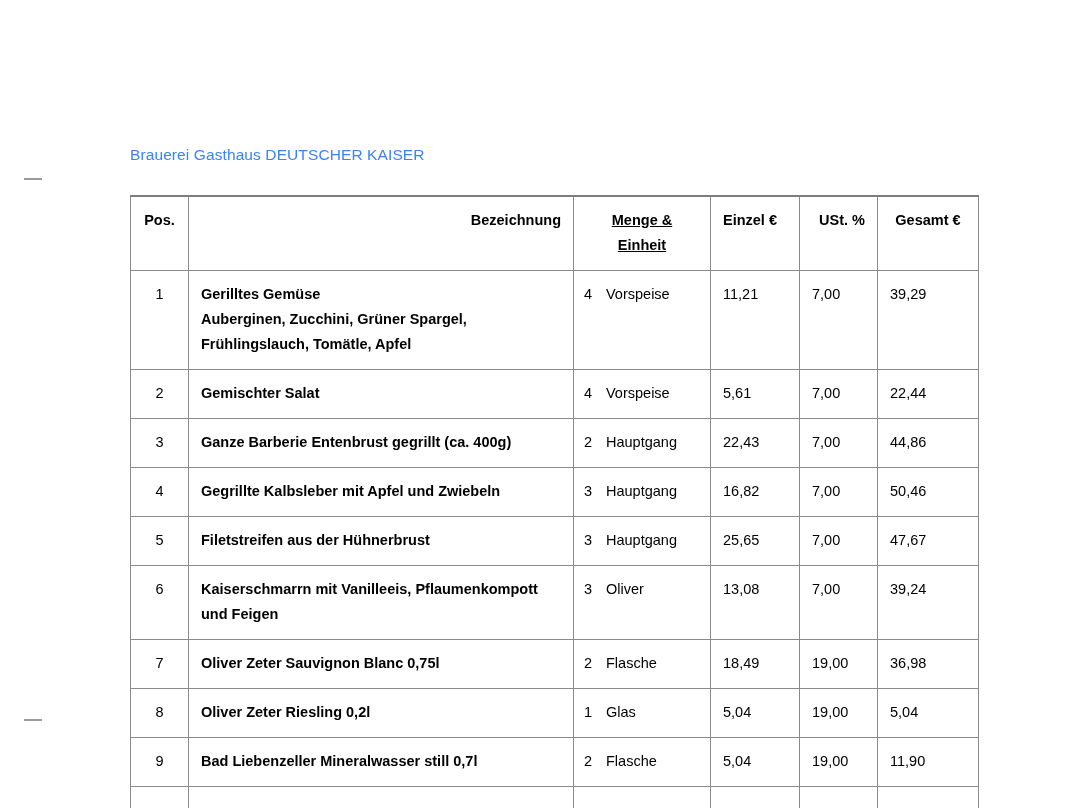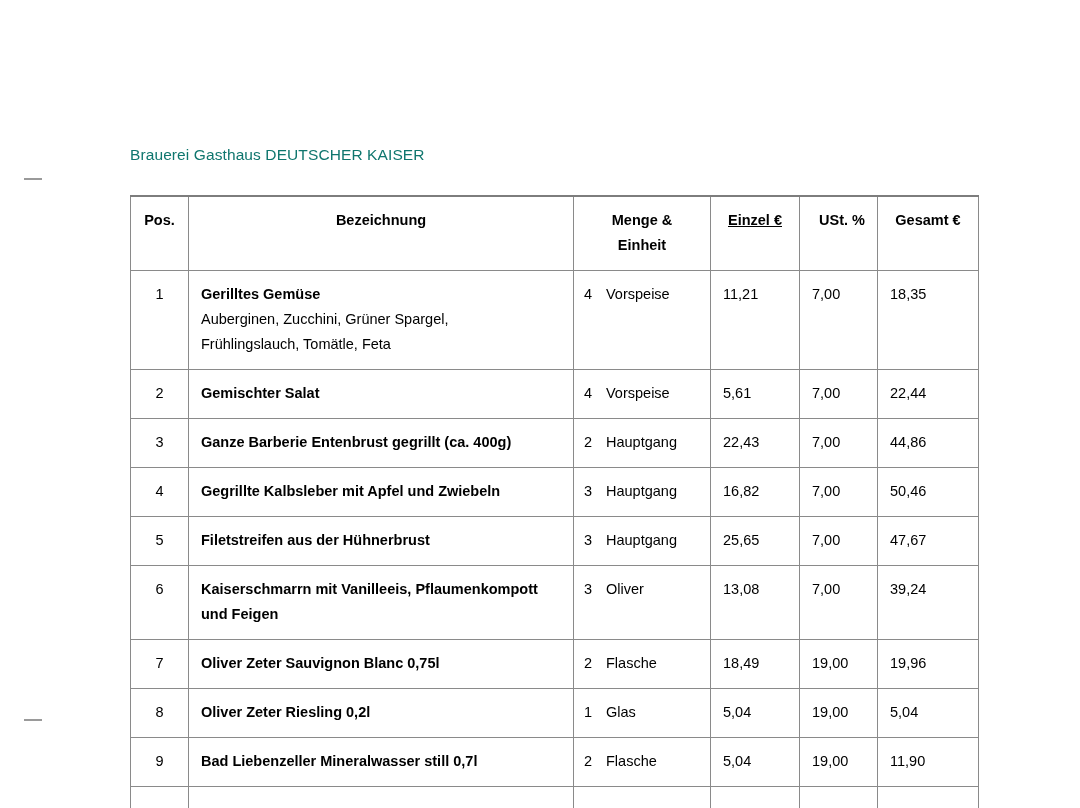--- a/index.html
+++ b/index.html
@@ -32,21 +32,21 @@
     position: absolute;
     left: 130px;
     top: 0;
     width: 848px;
   }
 
   .doc-title {
     font-size: 15.5px;
     font-weight: 400;
     letter-spacing: 0.1px;
-    color: #0f766e;
+    color: #3b82f6;
     margin: 0;
     padding-top: 145px;
     padding-bottom: 0;
     line-height: 20px;
     white-space: nowrap;
   }
 
   
   table.invoice {
     margin-top: 30px;
@@ -80,35 +80,35 @@
   .cell {
     padding: 11px 12px 12px 12px;
     line-height: 25px;
   }
   thead .cell {
     padding-bottom: 22px;
     font-weight: 700;
   }
 
   .th-pos   { text-align: center; }
-  .th-desc  { text-align: center; }
-  .th-qty   { text-align: center; }
-  .th-unit  { text-align: center; text-decoration: underline; }
+  .th-desc  { text-align: right; }
+  .th-qty   { text-align: center; text-decoration: underline; }
+  .th-unit  { text-align: left; }
   .th-vat   { text-align: right; }
   .th-sum   { }
 
   .td-pos {
     text-align: center;
     font-weight: 400;
   }
   .td-desc .title {
     font-weight: 700;
   }
   .td-desc .descline {
-    font-weight: 400;
+    font-weight: 700;
   }
   .td-qty {
     padding-left: 10px;
     padding-right: 8px;
   }
   .td-qty .qty-wrap {
     display: flex;
     align-items: baseline;
   }
   .td-qty .qnum {
@@ -178,39 +178,39 @@
     </thead>
     <tbody id="invoice-body">
         <tr>
           <td>
             <div class="cell td-pos">1</div>
           </td>
           <td>
             <div class="cell td-desc">
               <div class="title">Gerilltes Gemüse</div>
               <div class="descline">Auberginen, Zucchini, Grüner Spargel,</div>
-              <div class="descline">Frühlingslauch, Tomätle, Feta</div>
+              <div class="descline">Frühlingslauch, Tomätle, Apfel</div>
             </div>
           </td>
           <td>
             <div class="cell td-qty">
               <div class="qty-wrap">
                 <span class="qnum">4</span>
                 <span class="qunit">Vorspeise</span>
               </div>
             </div>
           </td>
           <td>
             <div class="cell td-num">11,21</div>
           </td>
           <td>
             <div class="cell td-num">7,00</div>
           </td>
           <td>
-            <div class="cell td-num">18,35</div>
+            <div class="cell td-num">39,29</div>
           </td>
         </tr>
         <tr>
           <td>
             <div class="cell td-pos">2</div>
           </td>
           <td>
             <div class="cell td-desc">
               <div class="title">Gemischter Salat</div>
             </div>
@@ -358,21 +358,21 @@
               </div>
             </div>
           </td>
           <td>
             <div class="cell td-num">18,49</div>
           </td>
           <td>
             <div class="cell td-num">19,00</div>
           </td>
           <td>
-            <div class="cell td-num">19,96</div>
+            <div class="cell td-num">36,98</div>
           </td>
         </tr>
         <tr>
           <td>
             <div class="cell td-pos">8</div>
           </td>
           <td>
             <div class="cell td-desc">
               <div class="title">Oliver Zeter Riesling 0,2l</div>
             </div>

